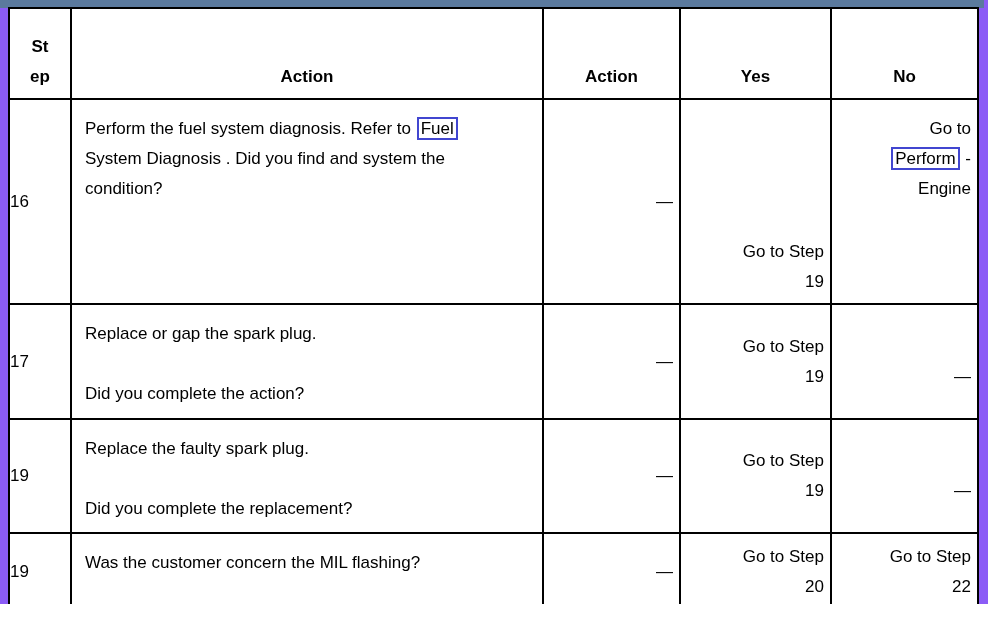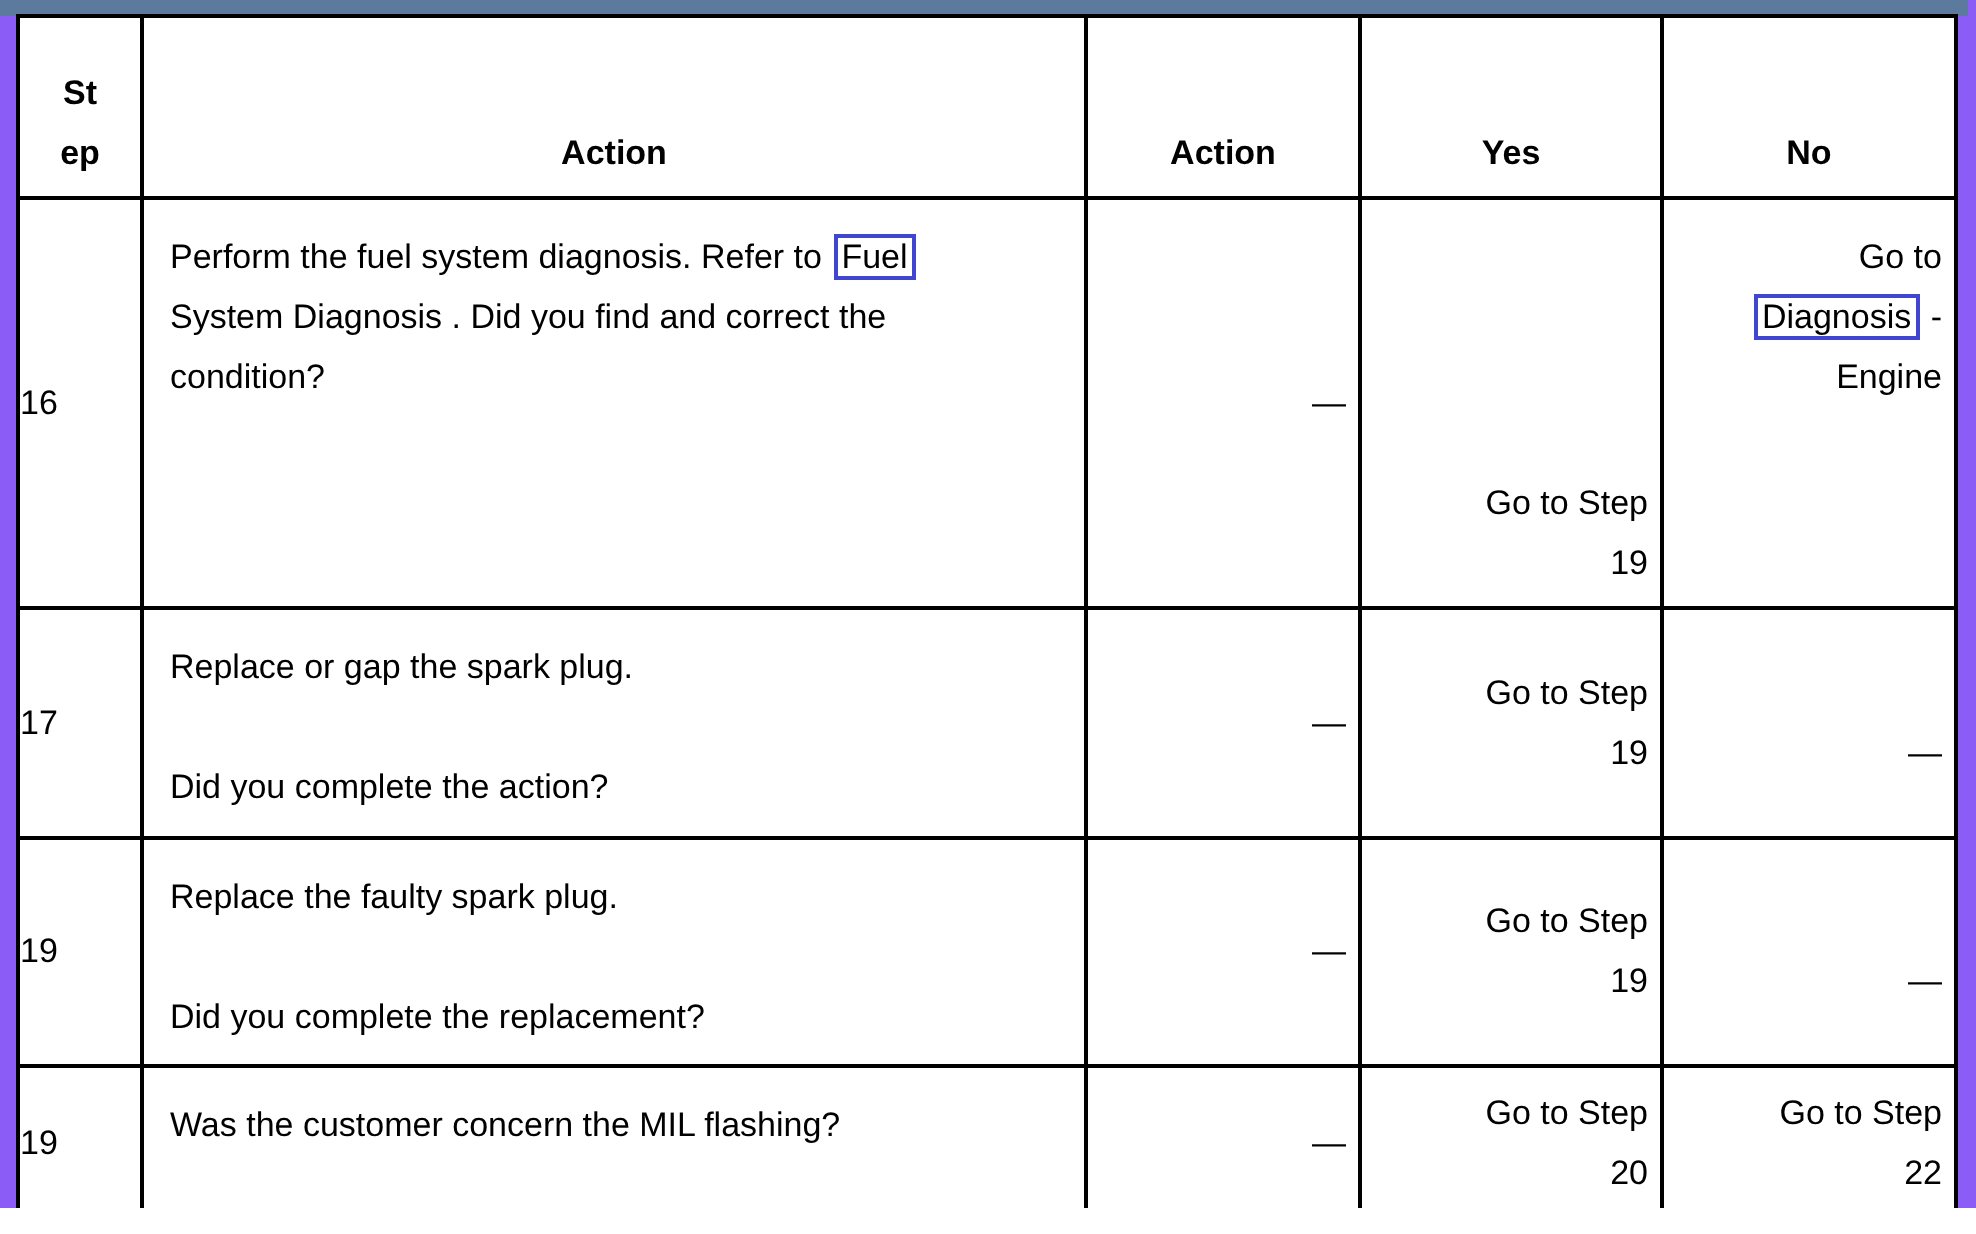--- a/index.html
+++ b/index.html
@@ -112,33 +112,33 @@
         <th class="values-h">Action</th>
         <th class="yes-h">Yes</th>
         <th class="no-h">No</th>
       </tr>
     </thead>
     <tbody id="table-body">
         <tr data-row="0">
           <td class="step">16</td>
           <td class="action" data-va="top" style="vertical-align: top;">
             <div class="line"><span>Perform the fuel system diagnosis. Refer to </span><span class="linkbox">Fuel</span></div>
-            <div class="line"><span>System Diagnosis . Did you find and correct the</span></div>
+            <div class="line"><span>System Diagnosis . Did you find and system the</span></div>
             <div class="line"><span>condition?</span></div>
           </td>
           <td class="values" data-va="middle" style="vertical-align: middle;">
             <div class="line"><span>—</span></div>
           </td>
           <td class="yes" data-va="bottom" style="vertical-align: bottom;">
             <div class="line"><span>Go to Step</span></div>
             <div class="line"><span>19</span></div>
           </td>
           <td class="no" data-va="top" style="vertical-align: top;">
             <div class="line"><span>Go to</span></div>
-            <div class="line"><span class="linkbox">Diagnosis</span><span> -</span></div>
+            <div class="line"><span class="linkbox">Perform</span><span> -</span></div>
             <div class="line"><span>Engine</span></div>
           </td>
         </tr>
         <tr data-row="1">
           <td class="step">17</td>
           <td class="action" data-va="top" style="vertical-align: top;">
             <div class="line"><span>Replace or gap the spark plug.</span></div>
             <div class="line"><span></span></div>
             <div class="line"><span>Did you complete the action?</span></div>
           </td>

